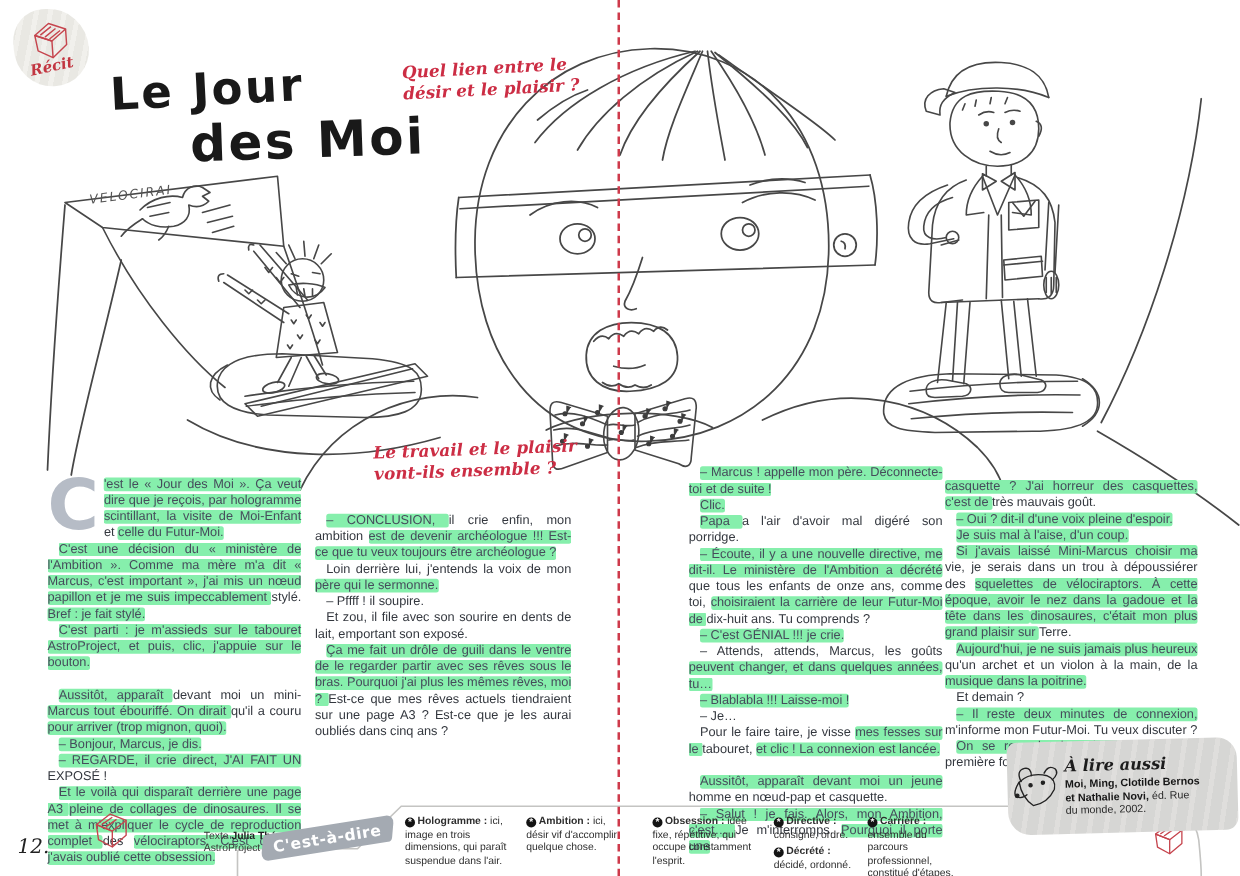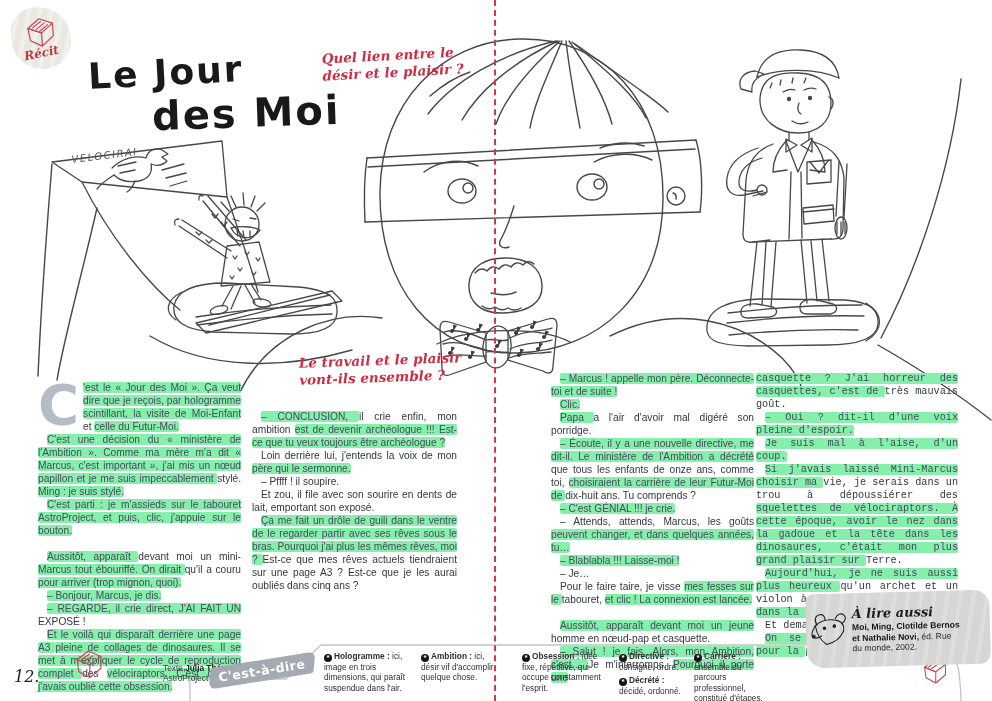--- a/index.html
+++ b/index.html
@@ -36,21 +36,21 @@
   .col p.noindent{text-indent:0;}
   .col p.gap{margin-top:13px;}
   .r{background:#86efac;color:#454c5b;border-radius:2px;
      -webkit-box-decoration-break:clone;box-decoration-break:clone;}
   .t{color:#33373e;}
   .dropcap{float:left;font-family:"DejaVu Sans",sans-serif;font-weight:bold;
     font-size:56px;line-height:44px;color:#b6bcc6;margin:2px 4px 0 0;}
   #col1{left:38px;top:381px;width:203px;}
   #col2{left:252px;top:381px;width:205px;padding-top:29px;}
   #col3{left:551px;top:372px;width:203px;}
-  #col4{left:756px;top:372px;width:202px;font-family:Liberation Mono, monospace;}
+  #col4{left:756px;top:383px;width:202px;}
   
   #tab{position:absolute;left:209px;top:660px;width:106px;height:21px;z-index:5;
     background:#a4aab2;transform:rotate(-9deg) skewX(-14deg);border-radius:3px 7px 3px 7px;
     display:flex;align-items:center;justify-content:center;}
   #tab span{transform:skewX(14deg);color:#fff;font-weight:bold;font-size:12.5px;
     letter-spacing:.5px;font-family:"DejaVu Sans",sans-serif;}
   #defs{position:absolute;left:324px;top:651px;display:flex;gap:11px;z-index:4;
     font-size:8.3px;line-height:10.3px;color:#2e2e2e;}
   .def-group{flex:0 0 auto;}
   .def-group:nth-child(1){width:86px;}
@@ -273,21 +273,21 @@
   <div>Quel lien entre le</div>
   <div>désir et le plaisir ?</div>
 </div>
 <div id="q2" class="script">
   <div>Le travail et le plaisir</div>
   <div>vont-ils ensemble ?</div>
 </div>
 
 <div id="col1" class="col">
     <p class="para noindent"><span class="dropcap">C</span><span class="r">'est le « Jour des Moi ». Ça veut </span><span class="r">dire que je reçois, par hologramme scintillant, la visite de Moi-Enfant </span><span class="t">et </span><span class="r">celle du Futur-Moi.</span></p>
-    <p class="para"><span class="r">C'est une décision du « ministère de l'Ambition ». Comme ma mère m'a dit « Marcus, c'est important », j'ai mis un nœud papillon et je me suis impeccablement </span><span class="t">stylé. </span><span class="r">Ming : je suis stylé.</span></p>
+    <p class="para"><span class="r">C'est une décision du « ministère de l'Ambition ». Comme ma mère m'a dit « Marcus, c'est important », j'ai mis un nœud papillon et je me suis impeccablement </span><span class="t">stylé. </span><span class="r">Bref : je fait stylé.</span></p>
     <p class="para"><span class="r">C'est parti : je m'assieds sur le tabouret AstroProject, et puis, clic, j'appuie sur le bouton.</span></p>
     <p class="para gap"><span class="r">Aussitôt, apparaît </span><span class="t">devant moi un mini-</span><span class="r">Marcus tout ébouriffé. On dirait </span><span class="t">qu'il a couru </span><span class="r">pour arriver (trop mignon, quoi).</span></p>
     <p class="para"><span class="r">– Bonjour, Marcus, je dis.</span></p>
     <p class="para"><span class="r">– REGARDE, il crie direct, J'AI FAIT UN </span><span class="t">EXPOSÉ !</span></p>
     <p class="para"><span class="r">Et le voilà qui disparaît derrière une page A3 </span><span class="r">pleine de collages de dinosaures. Il se met à m'expliquer le cycle de reproduction complet </span><span class="t">des </span><span class="r">vélociraptors. C'est dingue, j'avais oublié cette obsession.</span></p>
   </div>
 <div id="col2" class="col">
     <p class="para"><span class="r">– CONCLUSION, </span><span class="t">il crie enfin, mon ambition </span><span class="r">est de devenir archéologue !!! Est-ce que tu veux toujours être archéologue ?</span></p>
     <p class="para"><span class="t">Loin derrière lui, j'entends la voix de mon </span><span class="r">père qui le sermonne.</span></p>
     <p class="para"><span class="t">– Pffff ! il soupire.</span></p>
@@ -305,22 +305,23 @@
     <p class="para"><span class="t">– Je…</span></p>
     <p class="para"><span class="t">Pour le faire taire, je visse </span><span class="r">mes fesses sur le </span><span class="t">tabouret, </span><span class="r">et clic ! La connexion est lancée.</span></p>
     <p class="para gap"><span class="r">Aussitôt, apparaît devant moi un jeune </span><span class="t">homme en nœud-pap et casquette.</span></p>
     <p class="para"><span class="r">– Salut ! je fais. Alors, mon Ambition, c'est… </span><span class="t">Je m'interromps. </span><span class="r">Pourquoi il porte une</span></p>
   </div>
 <div id="col4" class="col">
     <p class="para noindent"><span class="r">casquette ? J'ai horreur des casquettes, c'est de </span><span class="t">très mauvais goût.</span></p>
     <p class="para"><span class="r">– Oui ? dit-il d'une voix pleine d'espoir.</span></p>
     <p class="para"><span class="r">Je suis mal à l'aise, d'un coup.</span></p>
     <p class="para"><span class="r">Si j'avais laissé Mini-Marcus choisir ma </span><span class="t">vie, je serais dans un trou à dépoussiérer des </span><span class="r">squelettes de vélociraptors. À cette époque, avoir le nez dans la gadoue et la tête dans les </span><span class="r">dinosaures, c'était mon plus grand plaisir sur </span><span class="t">Terre.</span></p>
-    <p class="para"><span class="r">Aujourd'hui, je ne suis aussi plus heureux </span><span class="t">qu'un archet et un violon à la main, de la </span><span class="r">musique dans la poitrine.</span></p>
+    <p class="para"><span class="r">Aujourd'hui, je ne suis jamais plus heureux </span><span class="t">qu'un archet et un violon à la main, de la </span><span class="r">musique dans la poitrine.</span></p>
     <p class="para"><span class="t">Et demain ?</span></p>
+    <p class="para"><span class="r">– Il reste deux minutes de connexion, </span><span class="t">m'informe mon Futur-Moi. Tu veux discuter ?</span></p>
     <p class="para"><span class="r">On se regarde dans les yeux pour la </span><span class="t">première fois.</span></p>
   </div>
 
 <div id="tab">
   <span>C'est-à-dire</span>
 </div>
 
 <div id="defs">
     <div class="def-group">
       <div class="def-item"><span class="defico">*</span><span class="def-term">Hologramme : </span><span>ici, image en trois dimensions, qui paraît suspendue dans l'air.</span></div>

